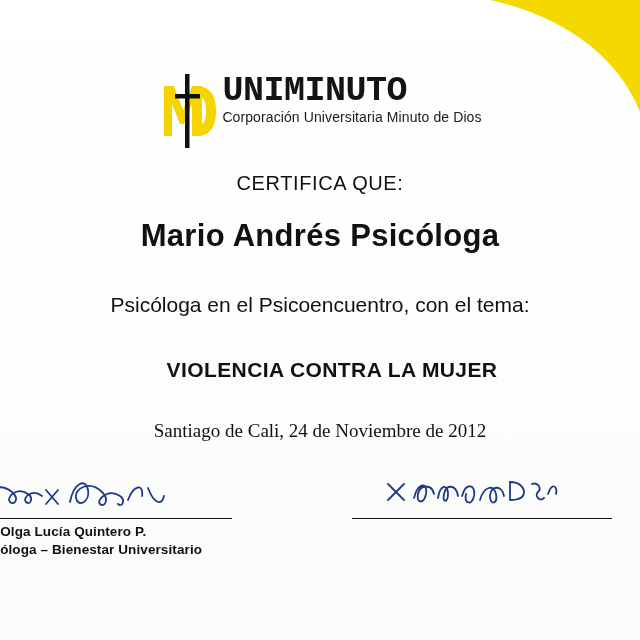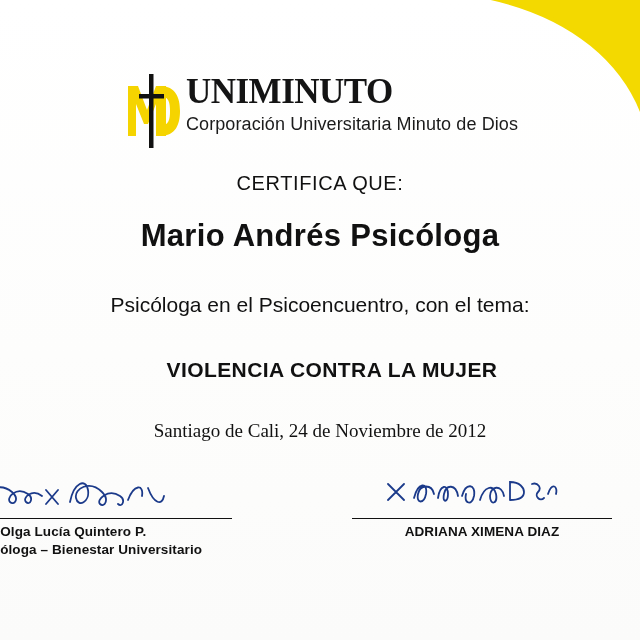--- a/index.html
+++ b/index.html
@@ -56,33 +56,32 @@
     margin-right: 2px;
     margin-top: 2px;
   }
   .brand {
     display: flex;
     flex-direction: column;
     justify-content: flex-start;
     padding-top: 6px;
   }
   .brand-name {
-    font-family: Liberation Serif, serif;
+    font-family: Liberation Mono, monospace;
     font-weight: bold;
     font-size: 35px;
     letter-spacing: -0.5px;
     color: #141414;
     line-height: 1;
   }
   .brand-sub {
     font-family: "Liberation Sans", sans-serif;
-    font-size: 18px;
+    font-size: 14px;
     color: #1b1b1b;
     letter-spacing: 0.1px;
-    margin-top: 5px;
   }
 
   .body-text {
     position: absolute;
     left: 0;
     width: 640px;
     text-align: center;
     color: #111111;
   }
   .certifies {
@@ -205,16 +204,15 @@
       <div class="sig-role">Psicóloga – Bienestar Universitario</div>
     </div>
 
     <div class="sig sig-right">
       <div class="sig-scribble">
         <svg width="260" height="46" viewBox="0 0 260 46">
           <path d="M36 30 L52 14 M36 14 L52 30 M62 28 C66 12 76 12 74 24 C72 34 64 34 66 24 C68 14 80 14 82 24 M86 28 C88 14 96 14 96 24 C96 32 90 34 92 24 C94 14 104 14 106 26 M110 26 C114 12 124 14 122 26 C120 36 112 34 114 24 M128 30 C132 16 142 14 144 24 C146 34 138 36 138 26 C138 16 150 14 152 26 M158 30 L158 12 C168 12 172 18 172 22 C172 28 166 30 158 30 M180 14 C186 12 190 18 186 22 C182 26 188 32 192 28 M196 24 C200 12 206 16 204 24" stroke="#1b3a8a" stroke-width="1.8" fill="none" stroke-linecap="round"></path>
         </svg>
       </div>
       <div class="sig-rule"></div>
-      <div class="sig-name">ADRIANA XIMENA DIAZ</div>
     </div>
   </div>
 </div>
 
 </body></html>

